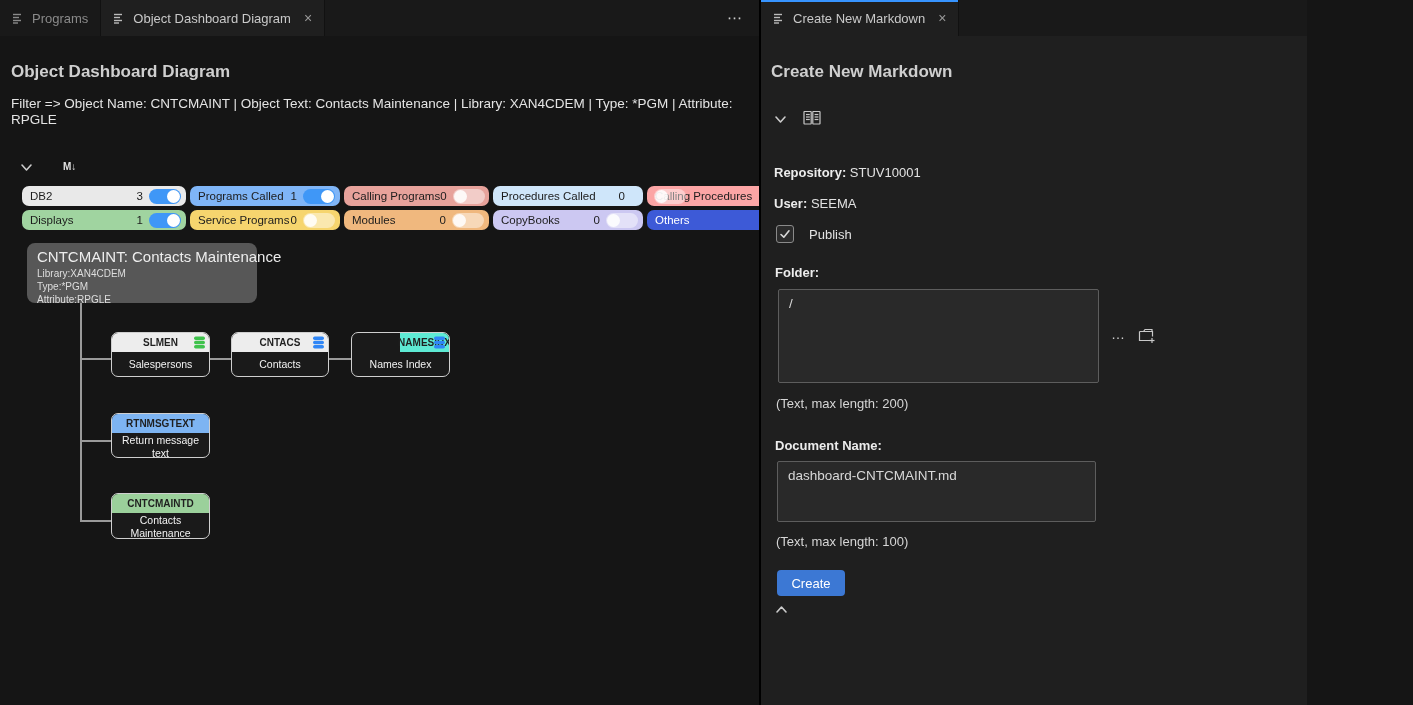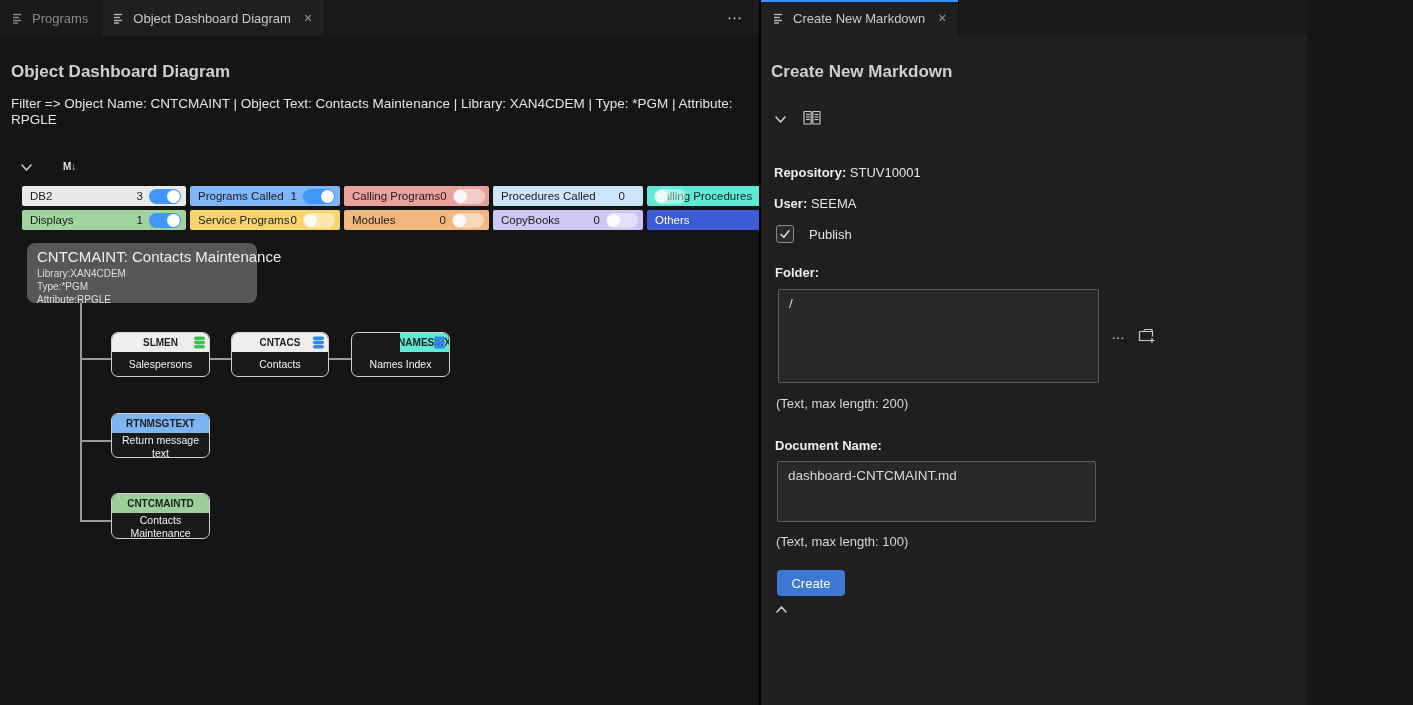--- a/index.html
+++ b/index.html
@@ -26,21 +26,21 @@
 
   
   .abs { position:absolute; }
   #left-title { left:11px; top:62px; font-size:17px; font-weight:700; color:#cfcfcf; }
   #filter-text { left:11px; top:96px; width:742px; font-size:13.5px; line-height:1.22; color:#e4e4e4; }
   #collapse-chevron { left:19px; top:160px; cursor:pointer; }
   #m-down { left:63px; top:161px; font-size:10px; font-weight:700; color:#e0e0e0; cursor:pointer; }
 
   #badges { left:22px; top:186px; display:grid; column-gap:4px; row-gap:4px;
             grid-template-columns:164px 150px 145px 150px 165px; }
-  .badge { height:20px; border-radius:2px; display:flex; align-items:center;
+  .badge { height:20px; border-radius:7px; display:flex; align-items:center;
            padding:0 5px 0 8px; font-size:11.5px; color:#1c1c1c; cursor:pointer; white-space:nowrap; }
   .badge .count { margin-left:auto; padding-right:6px; }
   .toggle { width:32px; height:15px; border-radius:8px; position:relative; flex:0 0 auto; cursor:pointer; }
   .toggle::after { content:""; position:absolute; top:1px; width:13px; height:13px;
                    border-radius:50%; background:#fff; }
   .toggle.on  { background:#3f97f7; }
   .toggle.on::after  { right:1px; }
   .toggle.off { background:rgba(255,255,255,0.45); }
   .toggle.off::after { left:1px; background:rgba(255,255,255,0.85); }
 
@@ -148,21 +148,21 @@
     <div class="badge" style="background: rgb(231, 162, 155);">
       <span>Calling Programs</span>
       <span class="count">0</span>
       <span class="toggle off"></span>
     </div>
     <div class="badge" style="background: rgb(207, 230, 250); gap: 23px;">
       <span>Procedures Called</span>
       <span class="count">0</span>
       <span class="toggle off"></span>
     </div>
-    <div class="badge" style="background: #5eead4; text-align: center;">
+    <div class="badge" style="background: #fca5a5; text-align: center;">
       <span>Calling Procedures</span>
 
     </div>
     <div class="badge" style="background: rgb(160, 212, 160);">
       <span>Displays</span>
       <span class="count">1</span>
       <span class="toggle on"></span>
     </div>
     <div class="badge" style="background: rgb(246, 213, 110);">
       <span>Service Programs</span>

